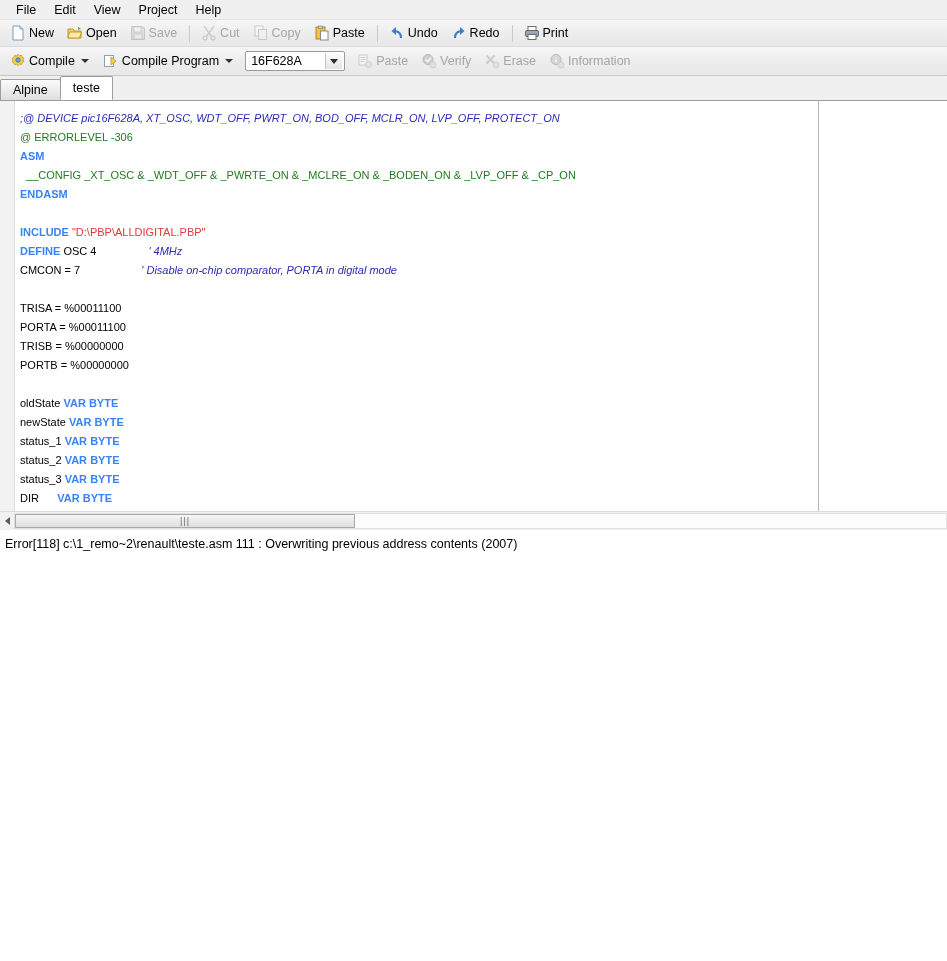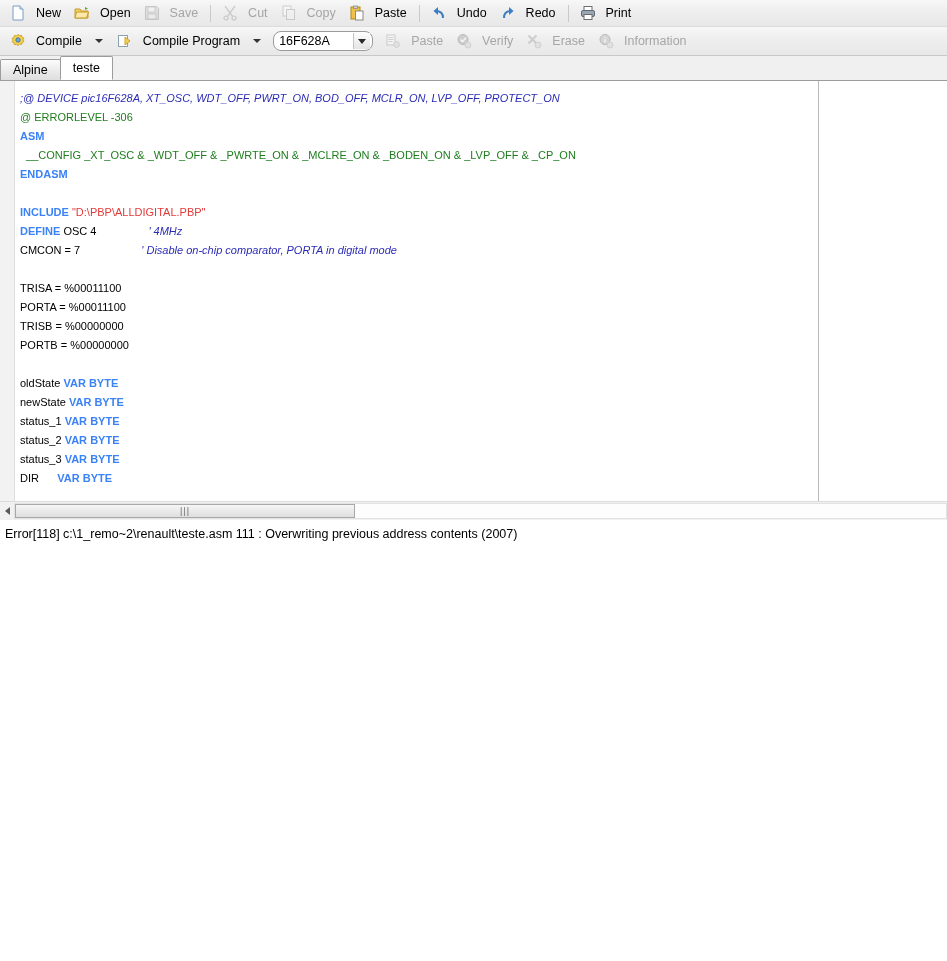--- a/index.html
+++ b/index.html
@@ -32,21 +32,21 @@
   
   .toolbar{
     height:26px;
     background:linear-gradient(to bottom,#f7f7f7 0%,#ededed 50%,#e8e8e8 100%);
     display:flex;align-items:center;
     padding-left:4px;
     border-bottom:1px solid #dcdcdc;
     flex:0 0 auto;
   }
   .tb-btn{
-    display:flex;align-items:center;gap:10px;
+    display:flex;align-items:center;gap:3px;
     padding:2px 5px;margin-right:1px;
     font-size:12.5px;line-height:15px;color:#000;
     white-space:nowrap;cursor:default;border:1px solid transparent;border-radius:2px;
   }
   .tb-btn.disabled{color:#a6a6a6;}
   .tb-sep{width:1px;height:17px;background:#c9c9c9;margin:0 5px;flex:0 0 auto;}
   .ico{width:16px;height:16px;flex:0 0 auto;display:block;}
   .dis{opacity:.40;filter:grayscale(100%);}
 
   
@@ -58,21 +58,21 @@
     border-bottom:1px solid #c8c8c8;
     flex:0 0 auto;
   }
   .caret{
     width:0;height:0;border-left:4px solid transparent;border-right:4px solid transparent;
     border-top:4px solid #333;margin-left:3px;margin-right:1px;flex:0 0 auto;
   }
   .combo{
     display:flex;align-items:center;justify-content:space-between;
     width:100px;height:20px;margin:0 6px 0 4px;
-    background:#ffffff;border:1px solid #9b9b9b;border-radius:8px;
+    background:#ffffff;border:1px solid #9b9b9b;border-radius:2px;
     padding:0 2px 0 5px;font-size:12.5px;box-sizing:border-box;
   }
   .combo .arrowbox{
     width:16px;height:16px;display:flex;align-items:center;justify-content:center;
     background:linear-gradient(to bottom,#fdfdfd,#e4e4e4);border-left:1px solid #c4c4c4;
   }
   .combo .arrow{
     width:0;height:0;border-left:4px solid transparent;border-right:4px solid transparent;
     border-top:5px solid #2b2b2b;
   }
@@ -160,20 +160,27 @@
     flex:1 1 auto;background:#ffffff;padding:6px 6px 0 5px;
     font-size:12.5px;color:#000;overflow:hidden;
   }
   .results-line{line-height:16px;white-space:nowrap;}
 </style>
 </head>
 <body>
 
 <div class="app">
 
+  <div class="menubar">
+    <div class="mi">File</div>
+    <div class="mi">Edit</div>
+    <div class="mi">View</div>
+    <div class="mi">Project</div>
+    <div class="mi">Help</div>
+  </div>
 
   <div class="toolbar">
 
     <div class="tb-btn">
       <svg class="ico" viewBox="0 0 16 16">
         <path d="M3 1h7l3 3v11H3z" fill="#ffffff" stroke="#7a9cc6" stroke-width="1"></path>
         <path d="M10 1v3h3" fill="#dce9f7" stroke="#7a9cc6" stroke-width="1"></path>
       </svg>
       <span>New</span>
     </div>

